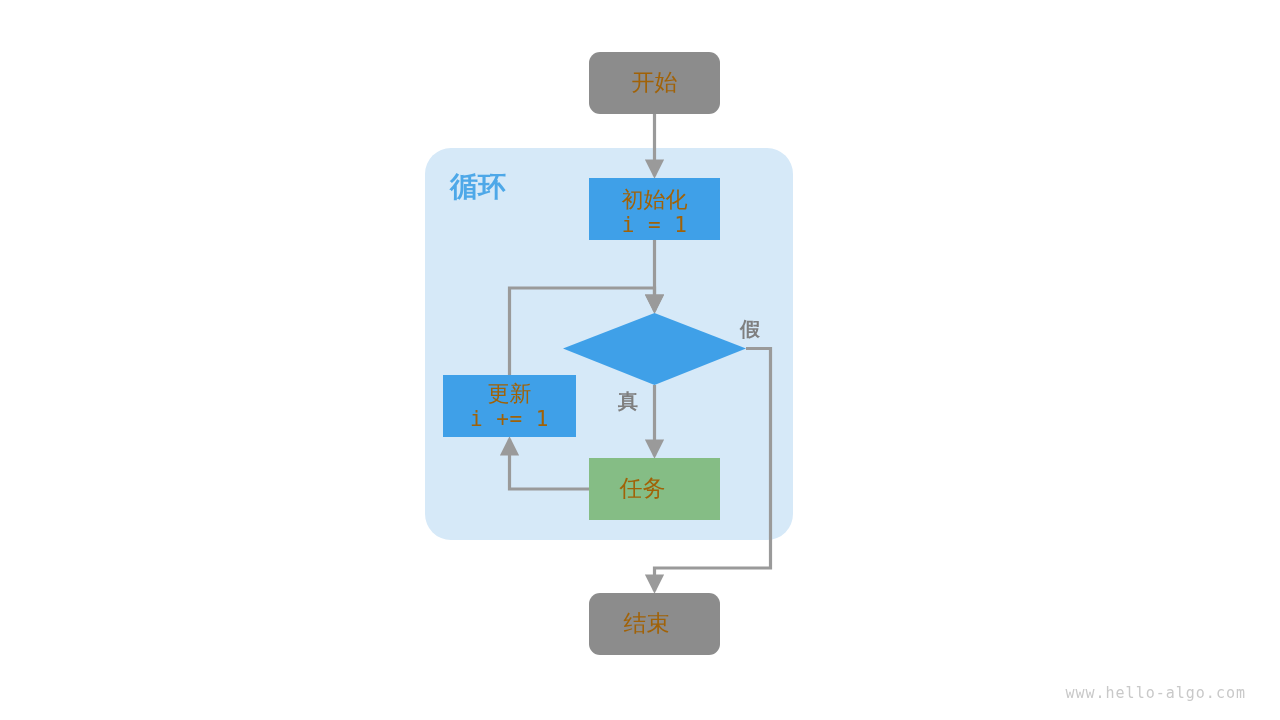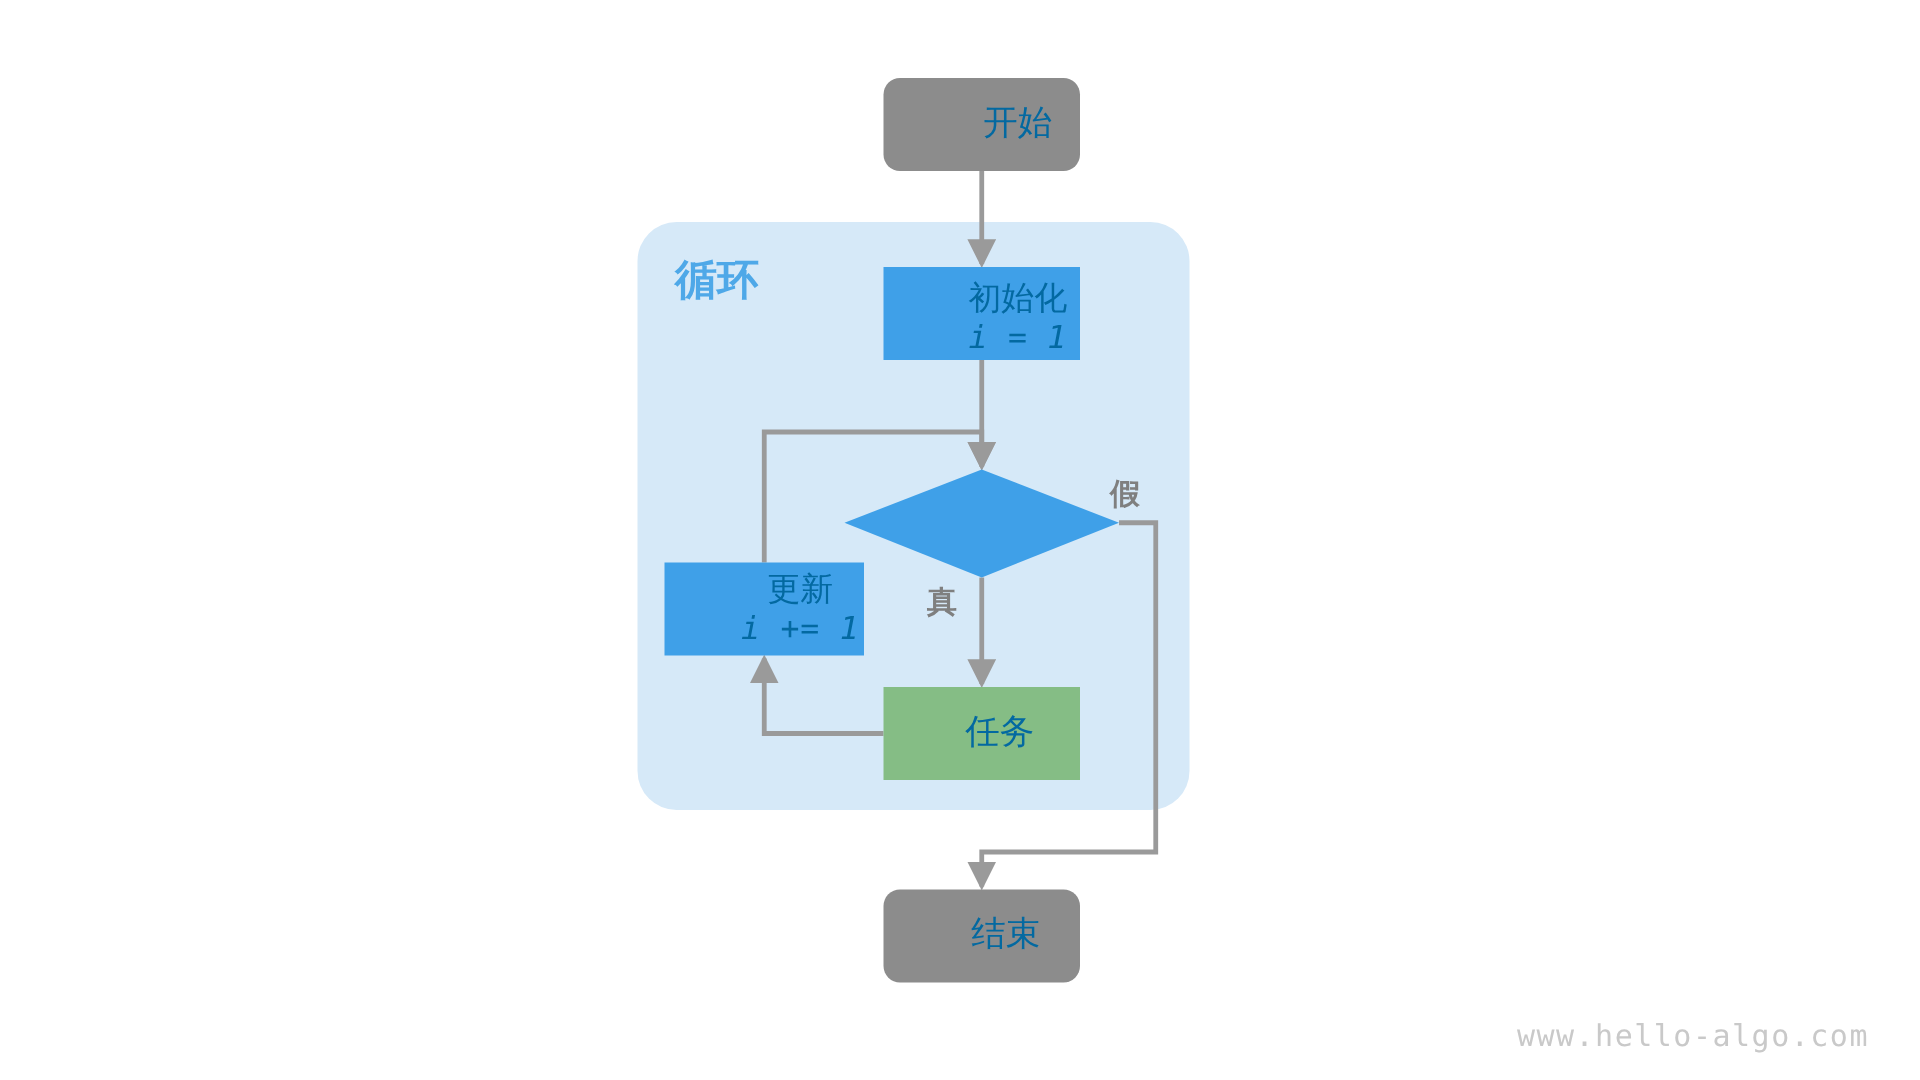--- a/index.html
+++ b/index.html
@@ -31,45 +31,43 @@
     height: 720px;
   }
 
   
   .node {
     position: absolute;
     display: flex;
     flex-direction: column;
     align-items: center;
     justify-content: center;
-    color: #0369a1;
+    color: #a16207;
     text-align: center;
     line-height: 1.18;
     white-space: pre;
-    margin-left: 24px;
   }
 
   .node-terminal {
     font-size: 23px;
   }
   .node-process {
     font-size: 22px;
   }
   .node-decision {
     font-size: 22px;
   }
   .node-task {
     font-size: 23px;
   }
 
   .mono-line {
     font-family: "DejaVu Sans Mono", "Liberation Mono", monospace;
     font-size: 21px;
     letter-spacing: 0.5px;
-    font-style: italic;
   }
 
   .cjk-line {
     font-family: "DejaVu Sans", "Liberation Sans", sans-serif;
   }
 
   
   #node-start  { left: 589px; top: 52px;  width: 131px; height: 62px; }
   #node-end    { left: 589px; top: 593px; width: 115px; height: 62px; }
 
@@ -106,21 +104,21 @@
     font-weight: bold;
     font-family: "DejaVu Sans", "Liberation Sans", sans-serif;
     white-space: nowrap;
   }
 
   #watermark {
     position: absolute;
     right: 34px;
     bottom: 18px;
     color: #c9c9c9;
-    font-size: 20px;
+    font-size: 15px;
     letter-spacing: 1px;
     font-family: "DejaVu Sans Mono", "Liberation Mono", monospace;
     white-space: nowrap;
   }
 </style>
 </head>
 <body>
 
 <div id="diagram-canvas">
 

